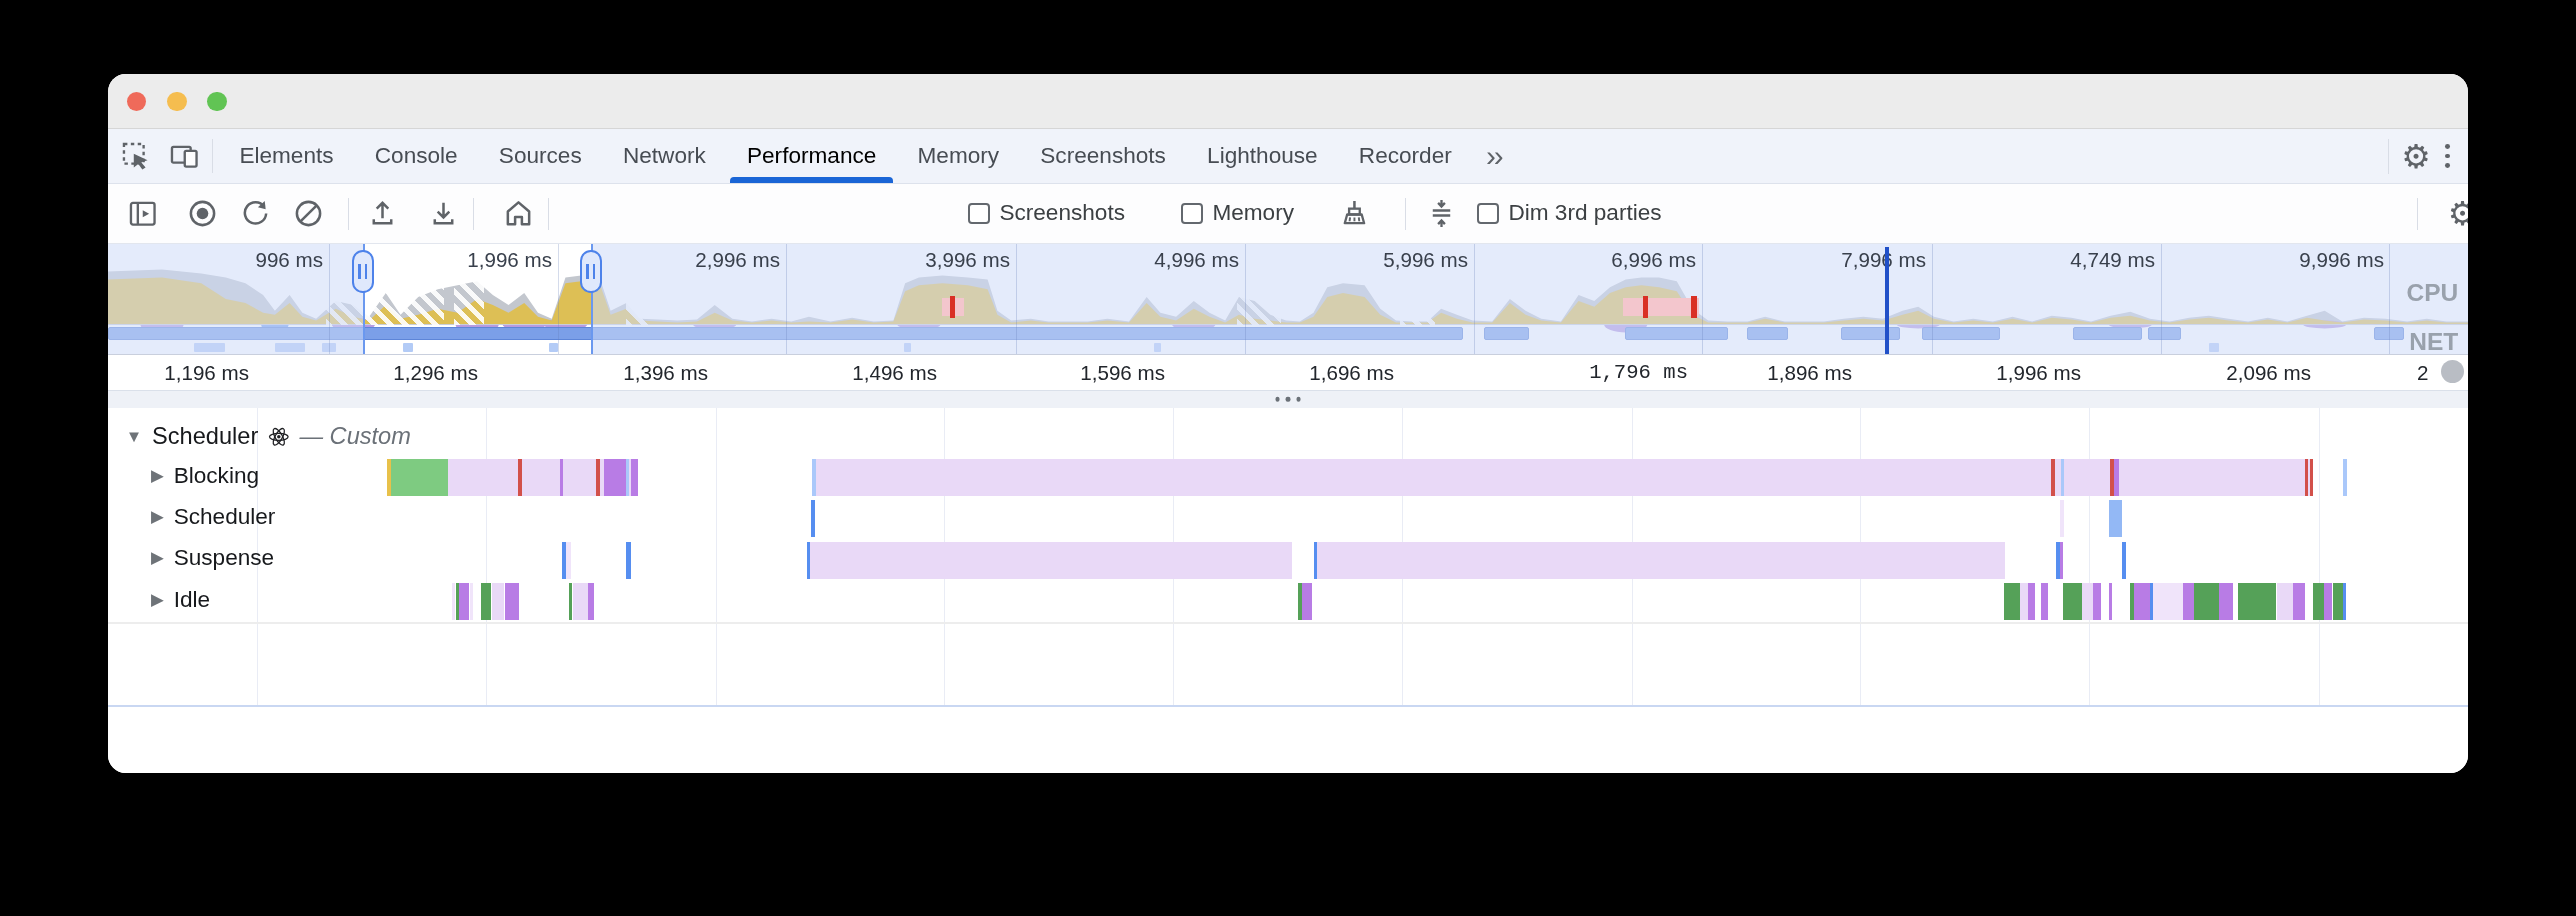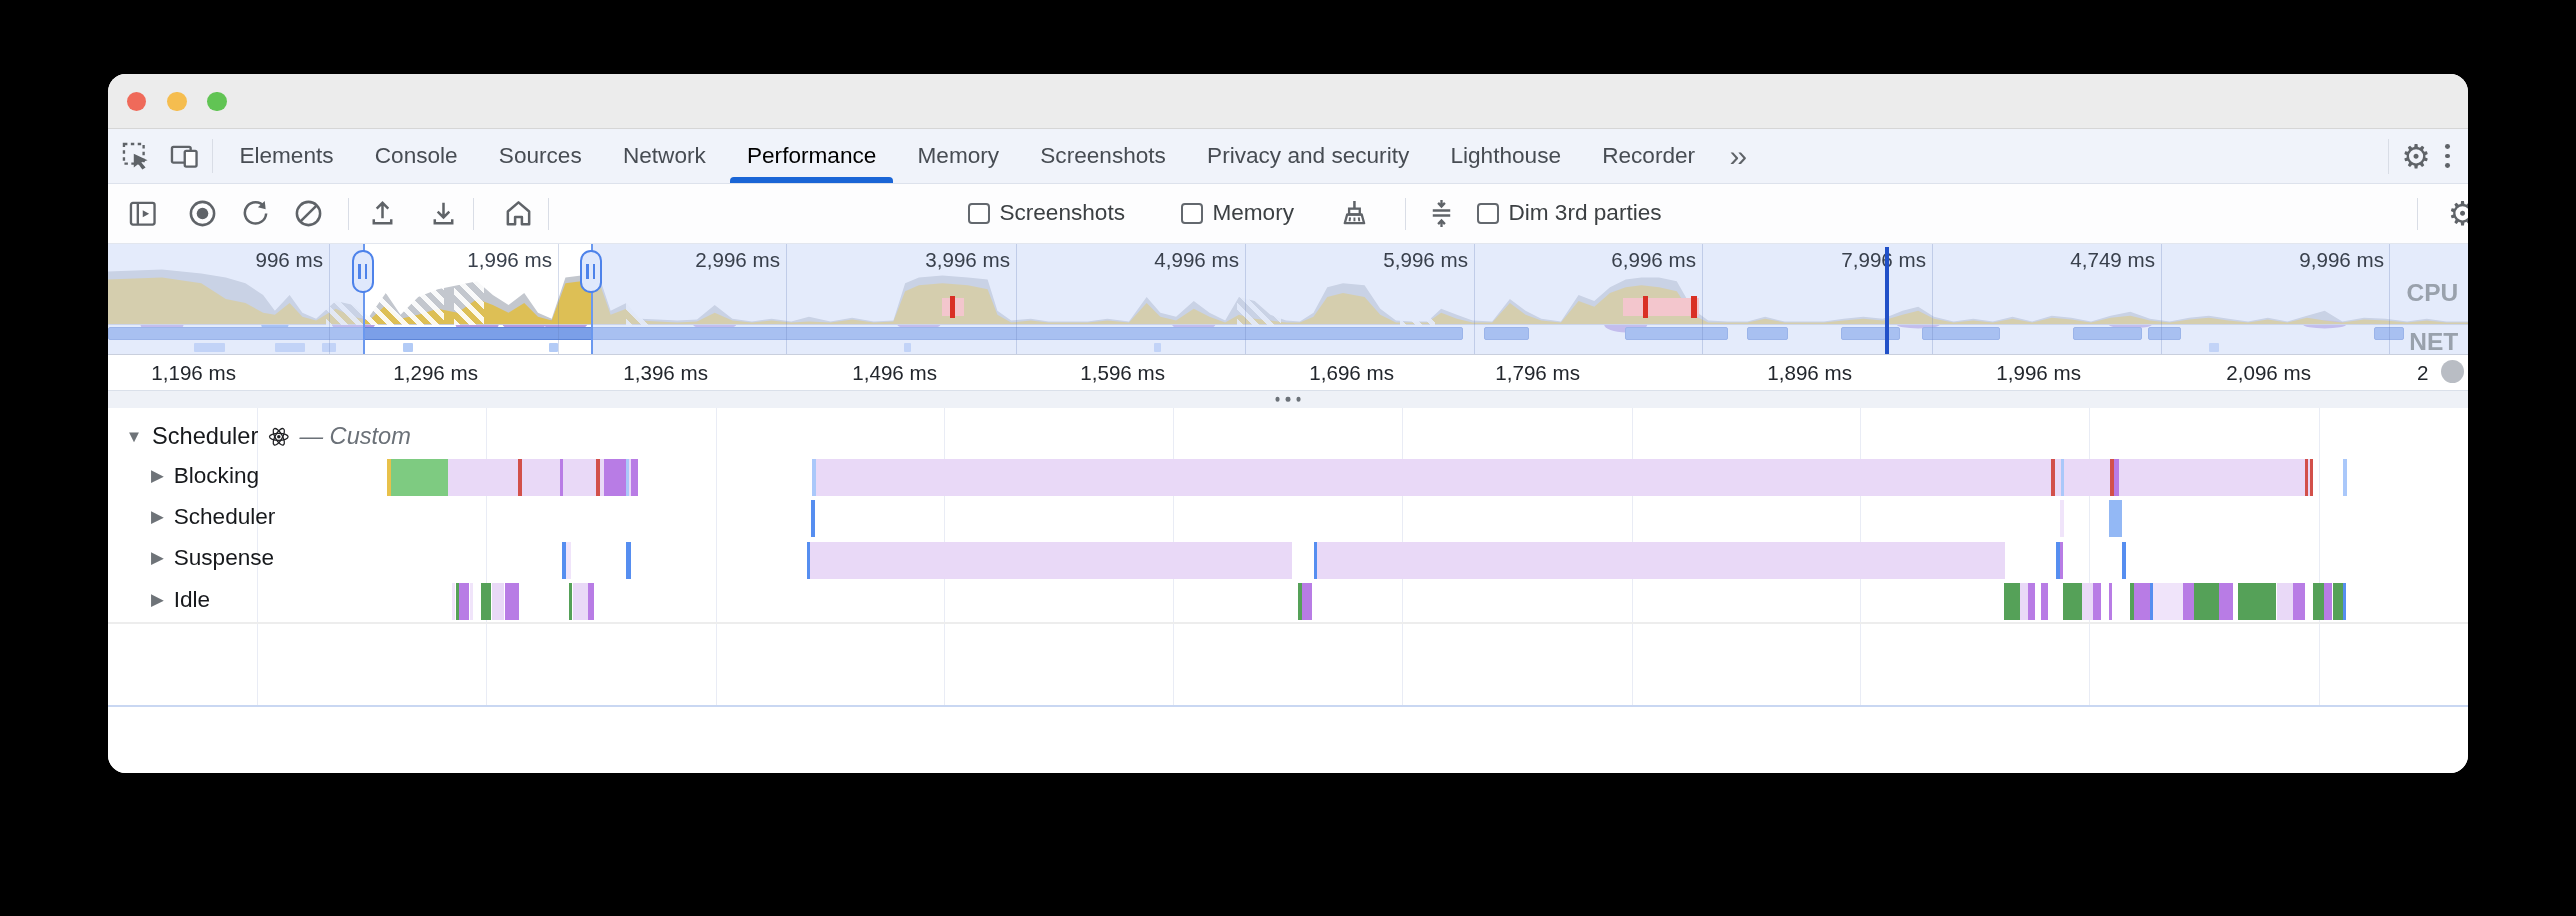--- a/index.html
+++ b/index.html
@@ -98,21 +98,20 @@
     </div>
     <div class="vsep"></div>
     <div class="tabs" id="tabs">
         <div class="tab">Elements</div>
         <div class="tab">Console</div>
         <div class="tab">Sources</div>
         <div class="tab">Network</div>
         <div class="tab active">Performance</div>
         <div class="tab">Memory</div>
         <div class="tab">Screenshots</div>
-        <div class="tab">Privacy and security</div>
         <div class="tab">Lighthouse</div>
         <div class="tab">Recorder</div>
       </div>
     <div class="more-tabs">››</div>
     <div class="tabbar-right">
       <div class="vsep" style="height:35px"></div>
       <div class="tb-icon">
           <span class="glyph-gear">⚙</span>
         </div>
       <div class="kebab">
@@ -293,27 +292,27 @@
         </div>
         <div class="cursor-line" style="left: 1777px;"></div>
       </div>
     <div class="side-label" style="top:35px">CPU</div>
     <div class="side-label" style="top:84px">NET</div>
   </div>
 
   <div class="ruler" id="ruler">
     <span class="ruler-partial" style="left:2309px">2</span>
     <span class="scroll-thumb"></span>
-  <div class="ruler-label" style="left: 128px;">1,196 ms</div>
+  <div class="ruler-label" style="left: 141px;">1,196 ms</div>
       <div class="ruler-label" style="left: 370px;">1,296 ms</div>
       <div class="ruler-label" style="left: 600px;">1,396 ms</div>
       <div class="ruler-label" style="left: 829px;">1,496 ms</div>
       <div class="ruler-label" style="left: 1057px;">1,596 ms</div>
       <div class="ruler-label" style="left: 1286px; text-align: right;">1,696 ms</div>
-      <div class="ruler-label" style="left: 1472px;">1,796 ms</div>
+      <div class="ruler-label" style="left: 1580px; font-family: Liberation Mono, monospace;">1,796 ms</div>
       <div class="ruler-label" style="left: 1744px;">1,896 ms</div>
       <div class="ruler-label" style="left: 1973px;">1,996 ms</div>
       <div class="ruler-label" style="left: 2203px;">2,096 ms</div>
     </div>
 
   <div class="splitter">
     <span class="dots">
         <i></i>
         <i></i>
         <i></i>

